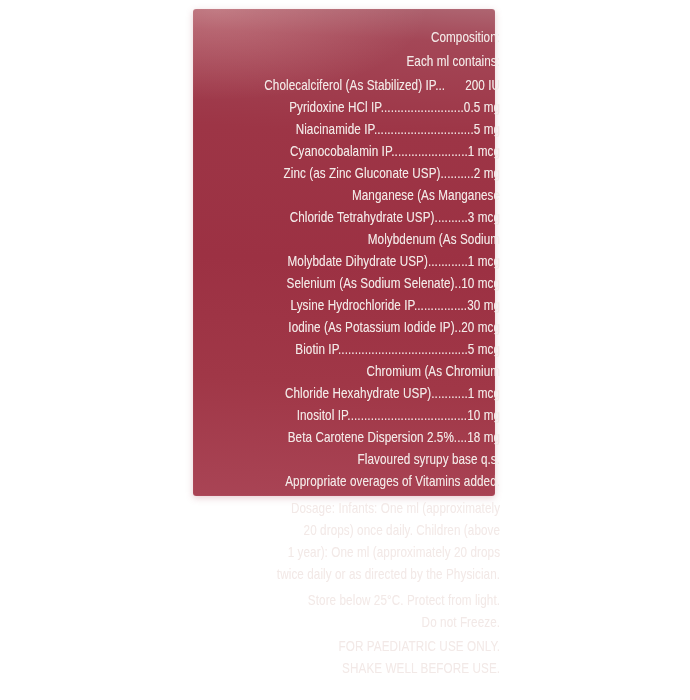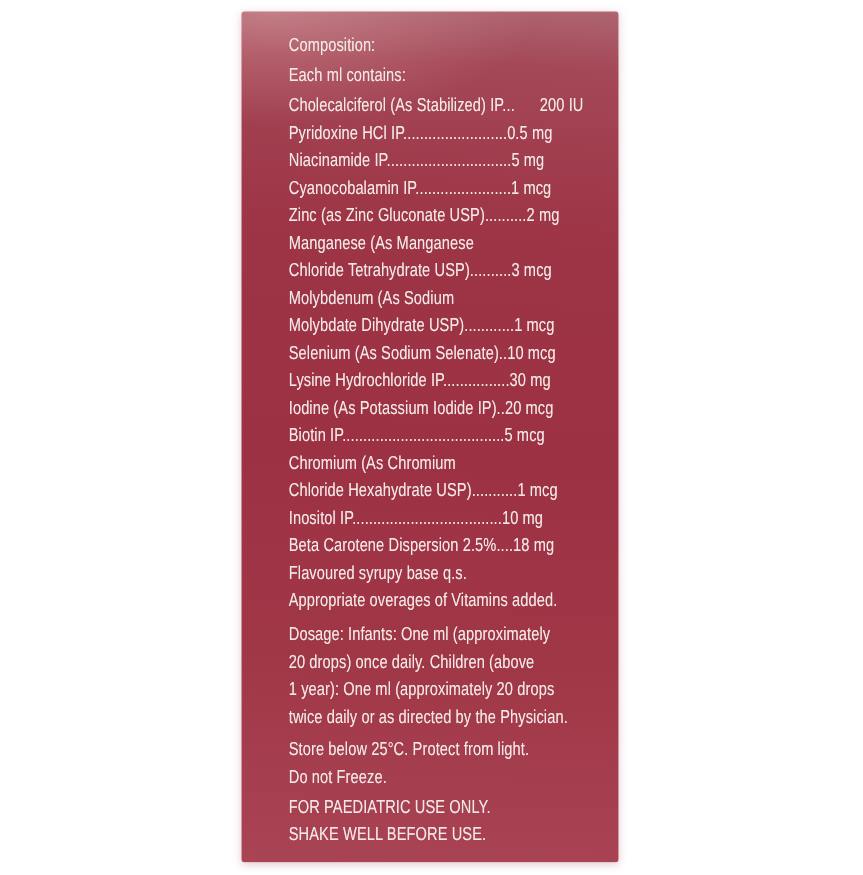--- a/index.html
+++ b/index.html
@@ -15,32 +15,33 @@
     position: relative;
     width: 690px;
     height: 700px;
     background: #ffffff;
   }
   .panel {
     position: absolute;
     left: 193px;
     top: 9px;
     width: 302px;
-    height: 681px;
+    height: 487px;
     border-radius: 3px;
     background:
       radial-gradient(ellipse 300px 130px at 8% 0%, rgba(255,215,210,0.28), rgba(255,215,210,0) 70%),
       linear-gradient(183deg,
         #ae6571 0%,
         #a44757 7%,
         #9d3546 26%,
         #9c3143 52%,
         #a03747 76%,
         #a94455 100%);
     box-shadow: 0 2px 7px rgba(170, 80, 95, 0.28), inset 0 0 1px rgba(255,230,225,0.35);
+    text-align: right;
   }
   .textblock {
     position: absolute;
     left: 38px;
     top: 17px;
     width: 345px;
     transform: scaleX(0.78);
     transform-origin: 0 0;
     color: #f2e9e7;
     font-size: 15px;

